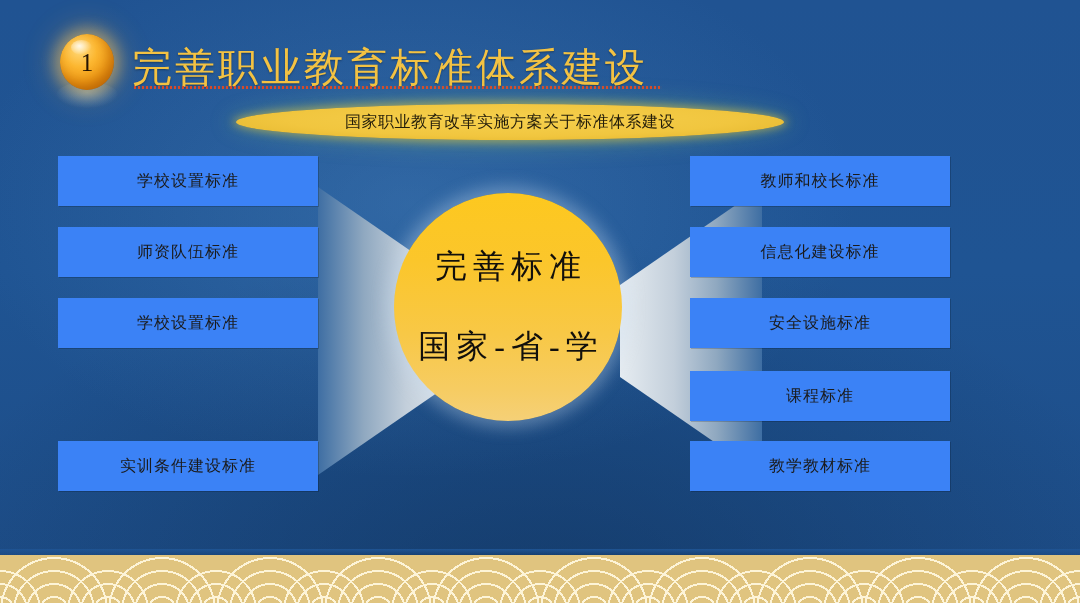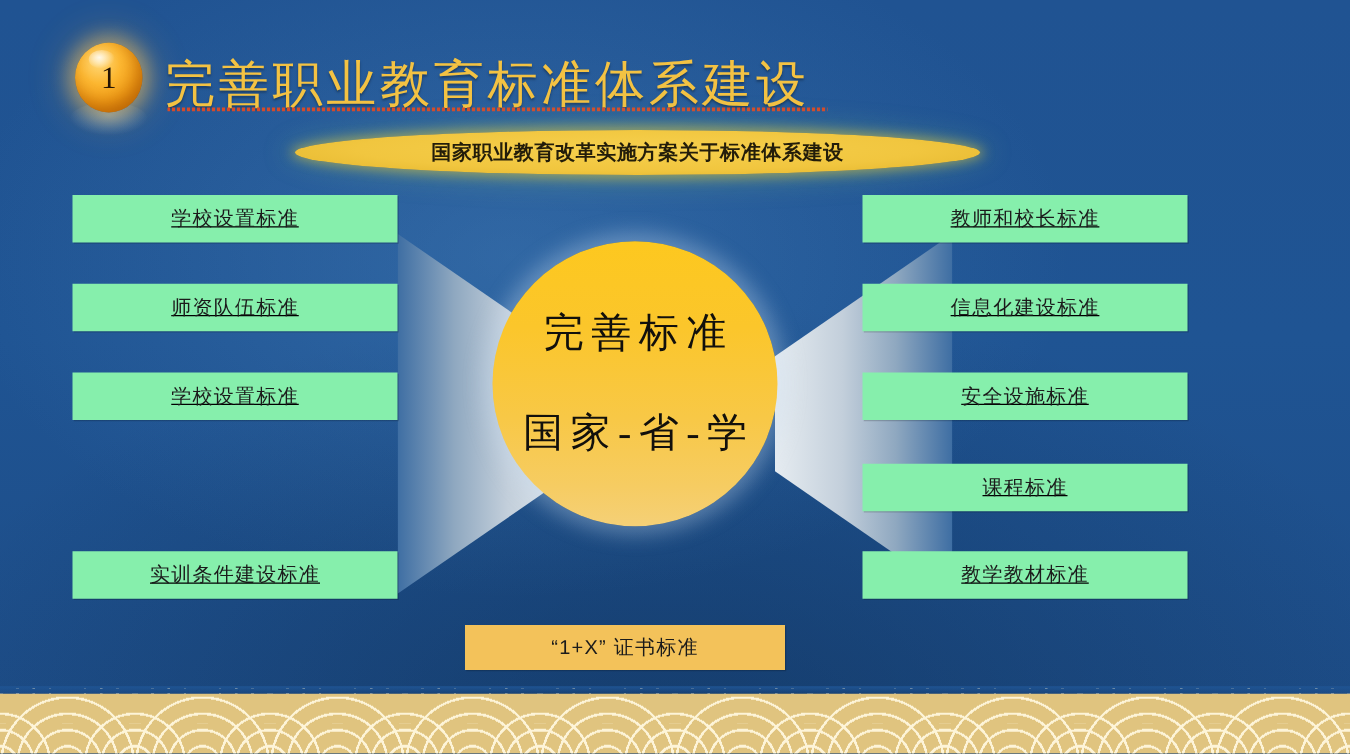--- a/index.html
+++ b/index.html
@@ -110,21 +110,21 @@
     box-shadow:
       0 0 9px 3px rgba(222,196,60,0.55),
       0 0 20px 9px rgba(120,180,130,0.28);
     display: flex;
     align-items: center;
     justify-content: center;
   }
   #subtitle-text {
     font-family: "Liberation Serif", "DejaVu Serif", serif;
     font-size: 16px;
-    font-weight: bold;
+    font-weight: normal;
     color: #231d0a;
     letter-spacing: 0.5px;
     white-space: nowrap;
   }
 
   
   .wedge {
     position: absolute;
     top: 187px;
     width: 142px;
@@ -163,27 +163,26 @@
     color: #12100c;
     letter-spacing: 6px;
     white-space: nowrap;
     text-indent: 6px;
   }
 
   
   .side-box {
     position: absolute;
     width: 260px;
-    height: 38px;
-    background: #86efac;
+    height: 50px;
+    background: #3b82f6;
     box-shadow: 1px 1px 0 rgba(0,0,0,0.18);
     display: flex;
     align-items: center;
     justify-content: center;
-    text-decoration: underline;
   }
   .side-box-label {
     font-family: "Liberation Sans", "DejaVu Sans", sans-serif;
     font-size: 16px;
     color: #1b1b1b;
     letter-spacing: 1px;
     white-space: nowrap;
   }
   .col-left  { left: 58px; }
   .col-right { left: 690px; }
@@ -313,21 +312,18 @@
   <div class="side-box col-right row3">
     <span class="side-box-label">课程标准</span>
   </div>
   <div class="side-box col-right row2">
     <span class="side-box-label">安全设施标准</span>
   </div>
   <div class="side-box col-right row4">
     <span class="side-box-label">教学教材标准</span>
   </div>
 
-  <div id="bottom-box">
-    <span id="bottom-box-label">“1+X” 证书标准</span>
-  </div>
 
   <div id="wave-mask-top"></div>
   <div id="wave-strip"></div>
   <div id="wave-strip-upper"></div>
 
 </div>
 
 </body></html>

